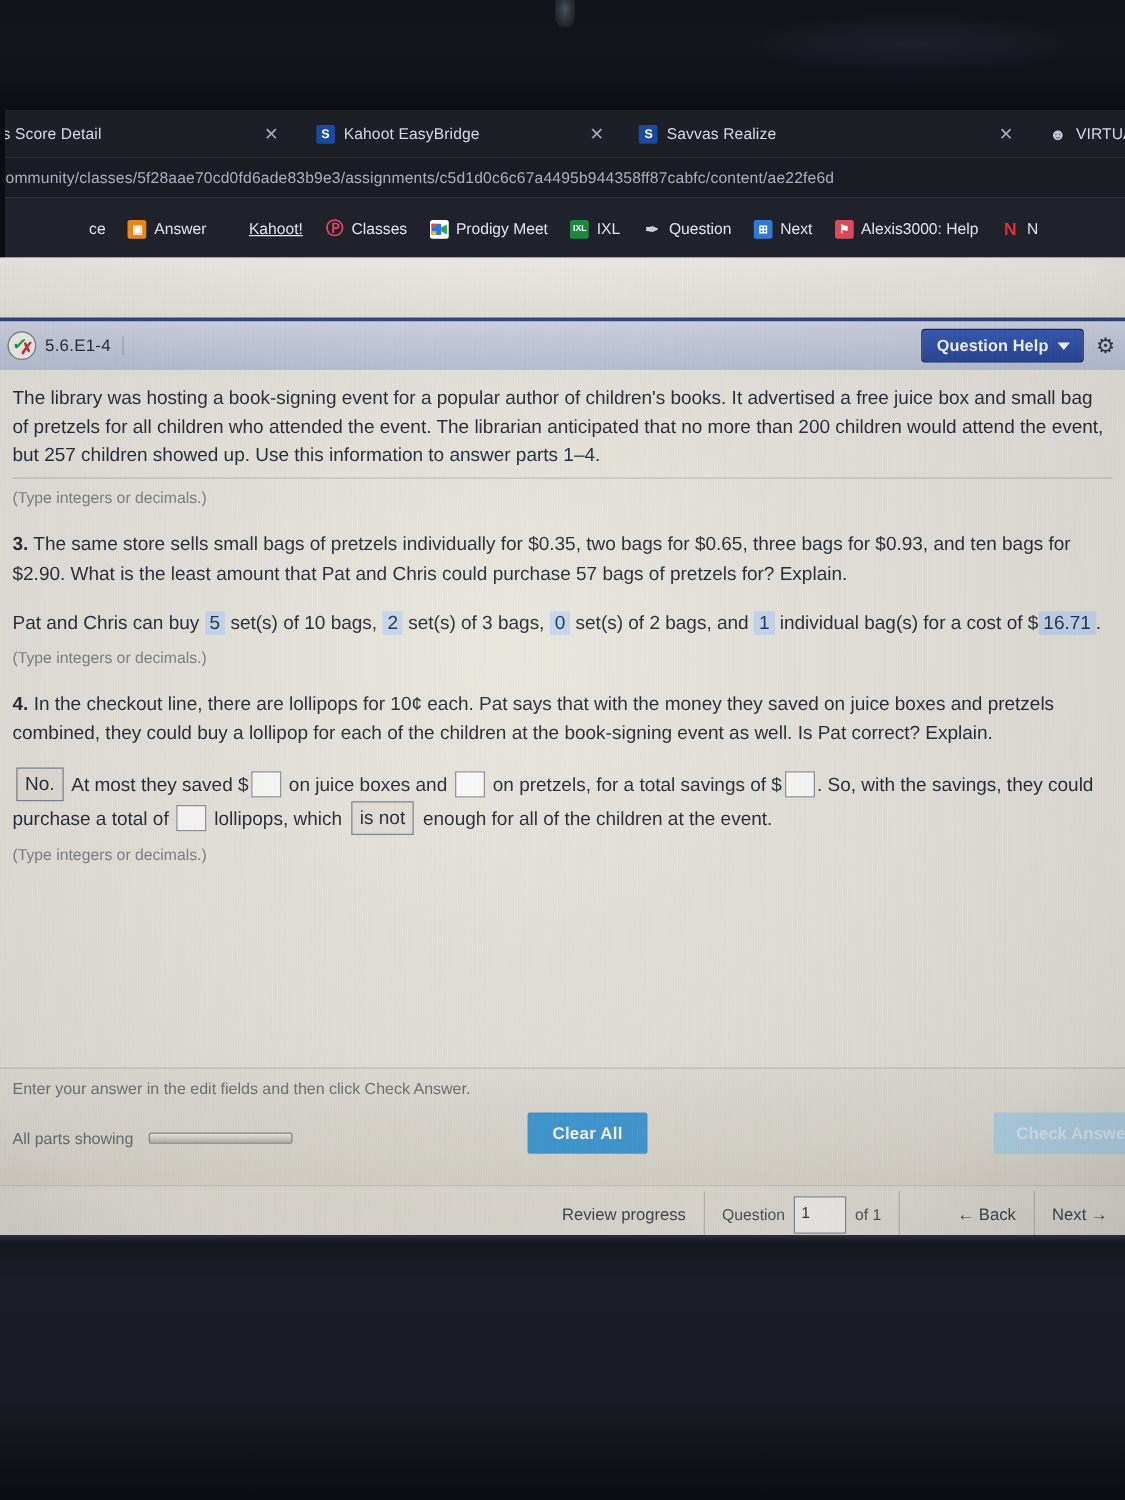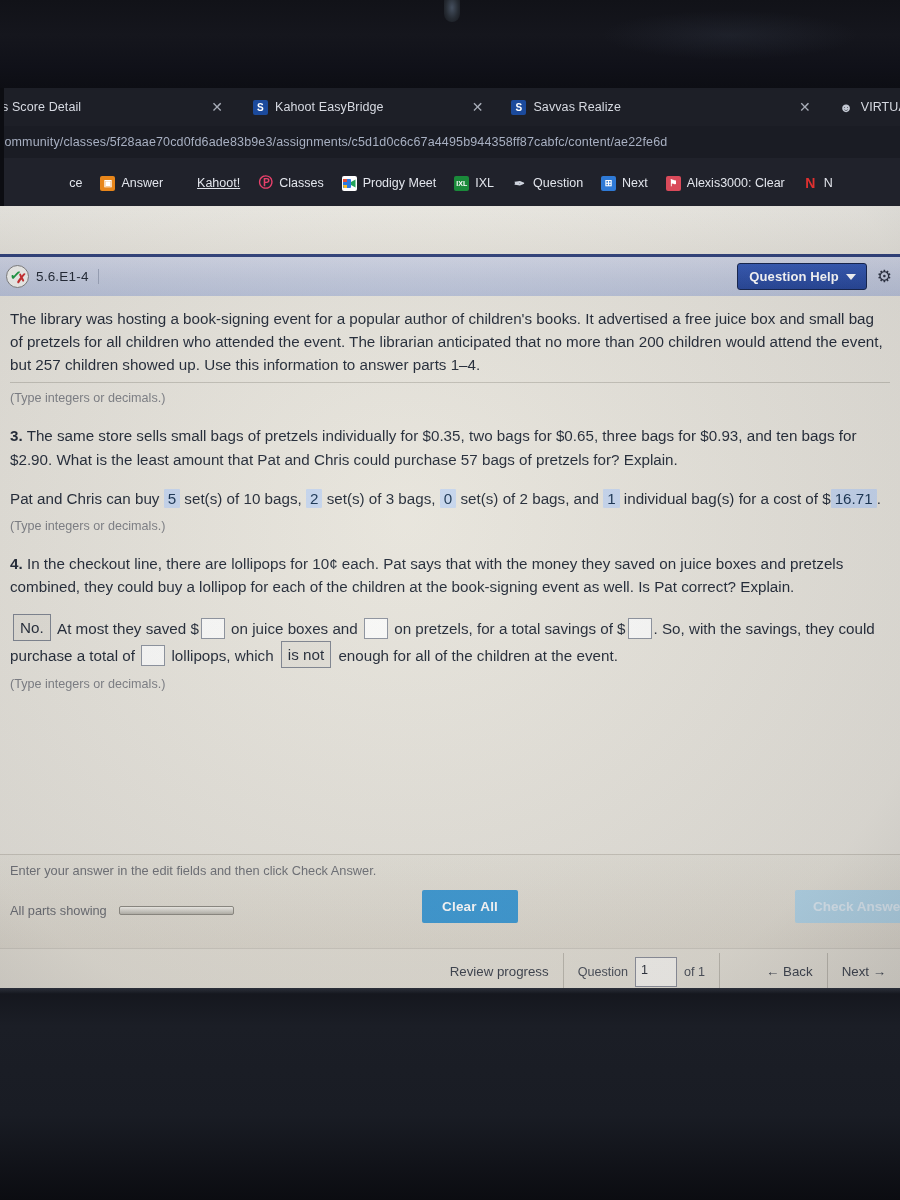--- a/index.html
+++ b/index.html
@@ -394,21 +394,21 @@
       <div class="bm">
         <span class="bm-ico ico-quill">✒</span>
         <span>Question</span>
       </div>
       <div class="bm">
         <span class="bm-ico ico-code">⊞</span>
         <span>Next</span>
       </div>
       <div class="bm">
         <span class="bm-ico ico-alexis">⚑</span>
-        <span>Alexis3000: Clear</span>
+        <span>Alexis3000: Help</span>
       </div>
       <div class="bm">
         <span class="bm-ico ico-n">N</span>
         <span>N</span>
       </div>
     </div>
   </div>
 
   <div class="page">
 

